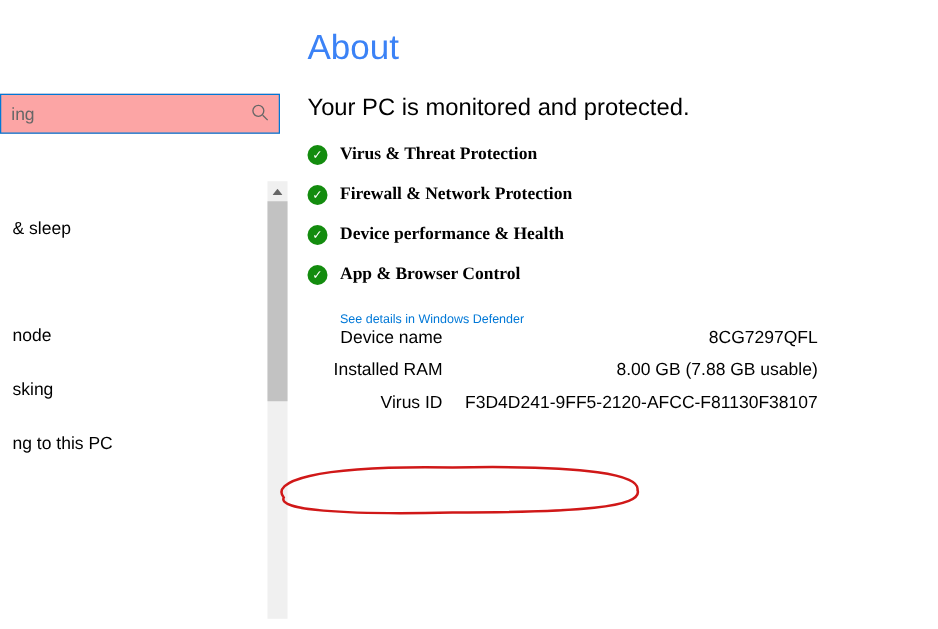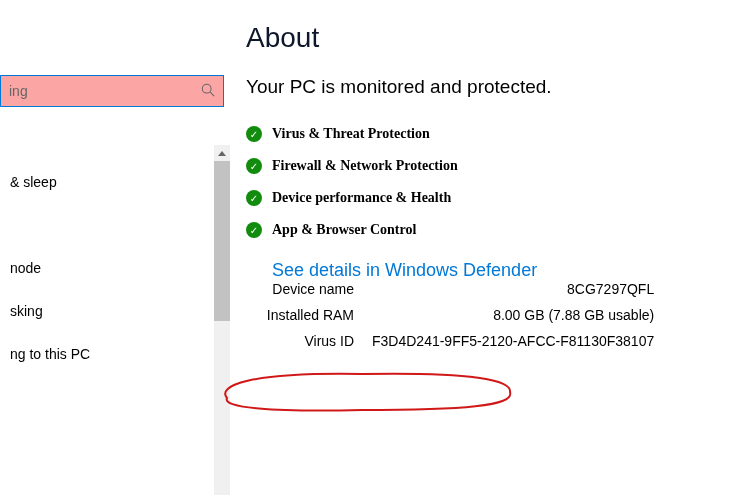--- a/index.html
+++ b/index.html
@@ -87,28 +87,28 @@
     }
     .main {
       flex: 1;
       padding-left: 14px;
       padding-top: 22px;
       position: relative;
     }
     .page-title {
       font-size: 28px;
       font-weight: 400;
-      color: #0f172a;
+      color: #3b82f6;
       margin-bottom: 22px;
     }
     .pc-status {
       font-size: 19px;
       font-weight: 400;
       color: #000;
-      margin-bottom: 20px;
+      margin-bottom: 10px;
     }
     .protection-list {
       list-style: none;
     }
     .protection-item {
       display: flex;
       align-items: center;
       height: 32px;
       gap: 10px;
     }
@@ -126,21 +126,21 @@
     }
     .protection-label {
       font-size: 14px;
       font-weight: 600;
       color: #000;
       font-family: Liberation Serif, serif;
     }
     .defender-link {
       display: block;
       margin-top: 14px;
-      font-size: 18px;
+      font-size: 10px;
       color: #0078d7;
       text-decoration: none;
       cursor: pointer;
       margin-left: 26px;
     }
     .section-title {
       font-size: 19px;
       font-weight: 400;
       color: #000;
       margin-top: 52px;

